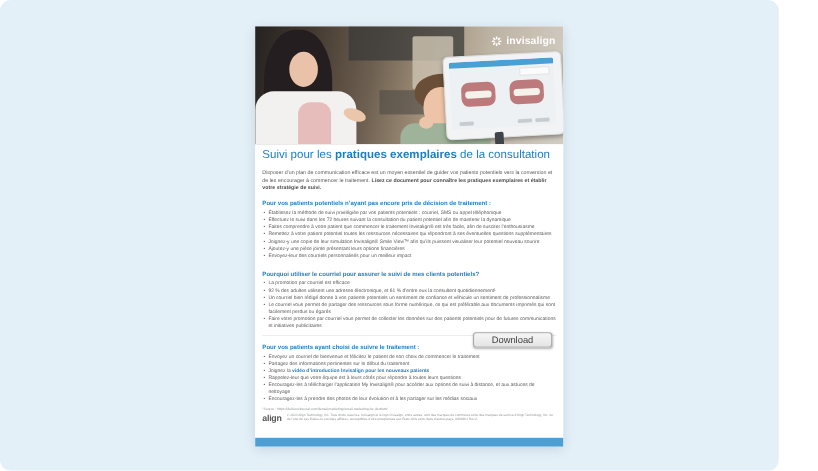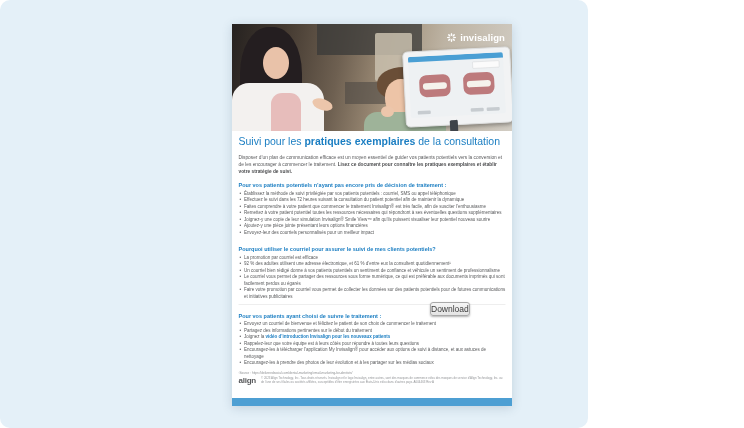--- a/index.html
+++ b/index.html
@@ -1,16 +1,16 @@
 <!DOCTYPE html>
 <html><head>
 <meta charset="utf-8">
 <style>
   html,body{margin:0;padding:0;background:#ffffff;font-family:"Liberation Sans",sans-serif;}
-  .canvas{position:relative;width:588px;height:428px;background:#e4f0f8;border-radius:10px;overflow:hidden;}
+  .canvas{position:relative;width:708px;height:428px;background:#e4f0f8;border-radius:10px;overflow:hidden;}
 
   
   .doc{position:absolute;left:232px;top:24px;width:280px;height:382px;background:#fff;
        box-shadow:0 2px 10px rgba(40,70,100,.18);}
   .doc-inner{position:absolute;left:0;top:0;width:560px;height:764px;background:#fff;
        transform:scale(.5);transform-origin:top left;}
 
   
   .hero{position:relative;width:560px;height:214px;overflow:hidden;
         background:linear-gradient(100deg,#262220 0%,#443a31 18%,#6e6051 38%,#a08f79 55%,#bdb3a3 72%,#d2cdc4 100%);}
@@ -58,21 +58,21 @@
   ul.bullets li::before{content:"\2022";position:absolute;left:2px;top:0;color:#58595b;}
   ul.bullets li a{color:#1b7ec2;font-weight:bold;text-decoration:none;}
   .divider{height:1px;background:#dcdcdc;margin:10px 0 6px 0;}
   .footnote{margin-top:9px;padding:0 13px;font-size:6.2px;color:#909294;}
   .footer{margin-top:5px;padding:0 13px;display:flex;align-items:flex-start;gap:10px;}
   .align-logo{font-size:16px;font-weight:bold;color:#58595b;letter-spacing:-.5px;line-height:16px;}
   .legal{width:500px;font-size:5.9px;line-height:7.6px;color:#939598;}
   .bluebar{position:absolute;left:0;bottom:0;width:560px;height:16px;background:#4d9fd3;}
 
   
-  .download-btn{position:absolute;left:430px;top:302px;height:14px;padding:0 0;
+  .download-btn{position:absolute;left:430px;top:302px;height:14px;padding:0 16px;
       background:linear-gradient(#f6f6f6,#e4e4e4);border:1px solid #a9a9a9;border-radius:3px;
       font-size:8.5px;line-height:13px;color:#3c3c3c;box-shadow:0 1px 2px rgba(0,0,0,.3);cursor:pointer;}
 </style>
 </head>
 <body>
 
 <div class="canvas">
 
   <div class="doc">
     <div class="doc-inner">

